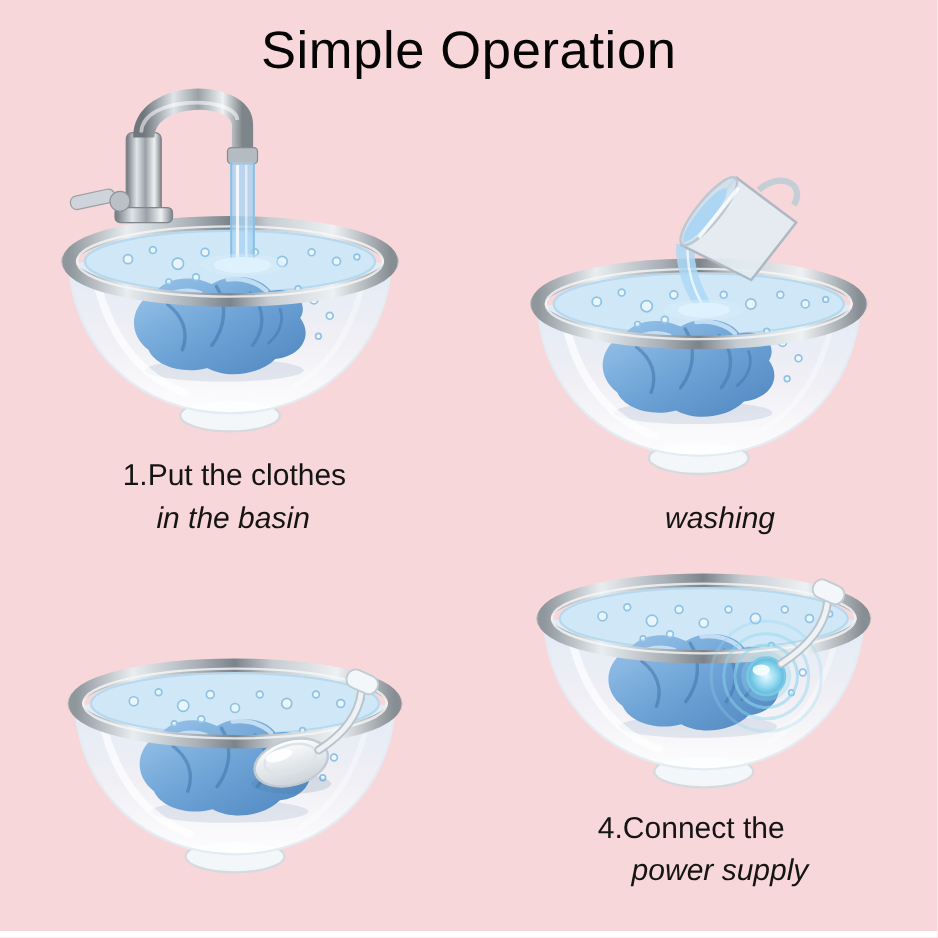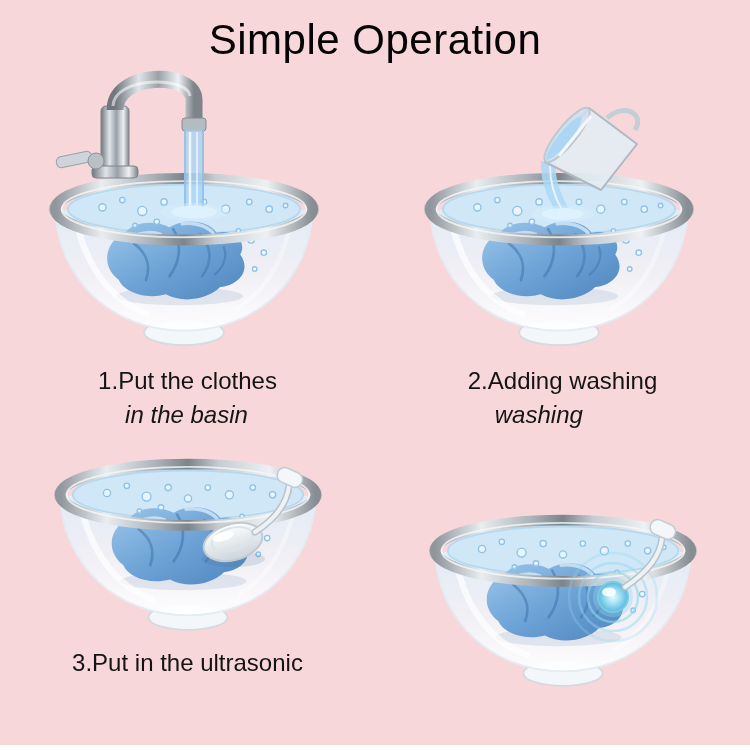--- a/index.html
+++ b/index.html
@@ -177,56 +177,58 @@
         </g>
         <g>
           <path d="M152,96 L196,42 L244,78 L208,124 Z" fill="rgba(226,237,244,0.88)" stroke="#aeb9c2" stroke-width="2" stroke-linejoin="round"></path>
           <path d="M214,52 C232,36 252,48 242,64" fill="none" stroke="#c3ced6" stroke-width="5"></path>
           <ellipse cx="174" cy="69" rx="34" ry="9.5" fill="rgba(206,225,239,0.85)" stroke="#bcc9d2" stroke-width="2" transform="rotate(-51 174 69)"></ellipse>
           <ellipse cx="171" cy="72" rx="27" ry="6" fill="rgba(168,213,244,0.9)" transform="rotate(-51 171 72)"></ellipse>
           <line x1="166" y1="90" x2="198" y2="50" stroke="rgba(255,255,255,0.8)" stroke-width="3"></line>
         </g>
       </svg>
       <figcaption class="caption">
-        <div class="cap-line1">2.Adding washing</div>
         <div class="cap-line2">washing</div>
       </figcaption>
     </figure>
 
     <figure class="cell">
       <svg viewBox="0 0 310 192" width="310" height="192" role="img">
         <use href="#bowl" x="20" y="2" width="270" height="189"></use>
         <g>
           <ellipse cx="200" cy="113" rx="32" ry="8" fill="rgba(70,110,150,0.16)"></ellipse>
           <g transform="rotate(-16 200 96)">
             <ellipse cx="200" cy="96" rx="30" ry="18" fill="url(#discGrad)" stroke="#c2cbd2" stroke-width="2"></ellipse>
             <ellipse cx="200" cy="93" rx="21" ry="11" fill="none" stroke="#dde3e8" stroke-width="2"></ellipse>
             <ellipse cx="192" cy="88" rx="11" ry="4.5" fill="rgba(255,255,255,0.9)"></ellipse>
           </g>
           <path d="M222,86 C244,72 254,56 256,40" fill="none" stroke="#b9c3cb" stroke-width="7" stroke-linecap="round"></path>
           <path d="M222,86 C244,72 254,56 256,40" fill="none" stroke="#eef2f5" stroke-width="4" stroke-linecap="round"></path>
           <rect x="244" y="24" width="26" height="15" rx="7" fill="#f4f7f9" stroke="#c2ccd3" stroke-width="1.5" transform="rotate(24 257 31)"></rect>
         </g>
       </svg>
       <figcaption class="caption">
-        <div class="cap-line1">3.Put in the ultrasonic</div>
       </figcaption>
     </figure>
 
     <figure class="cell">
       <svg viewBox="0 0 310 192" width="310" height="192" role="img">
         <use href="#bowl" x="20" y="2" width="270" height="189"></use>
         <g>
           <circle cx="205" cy="95" r="44" fill="none" stroke="#8ed7ef" stroke-width="2.5" opacity="0.28"></circle>
           <circle cx="205" cy="95" r="34" fill="none" stroke="#8ed7ef" stroke-width="2.5" opacity="0.45"></circle>
           <circle cx="205" cy="95" r="25" fill="none" stroke="#8ed7ef" stroke-width="2.5" opacity="0.6"></circle>
           <circle cx="205" cy="95" r="20" fill="rgba(140,215,240,0.35)"></circle>
           <circle cx="205" cy="95" r="15" fill="url(#glowGrad)" stroke="#7cc7e2" stroke-width="2"></circle>
           <ellipse cx="201" cy="90" rx="7" ry="4.5" fill="rgba(255,255,255,0.85)"></ellipse>
           <path d="M217,85 C240,70 252,54 254,36" fill="none" stroke="#b9c3cb" stroke-width="7" stroke-linecap="round"></path>
           <path d="M217,85 C240,70 252,54 254,36" fill="none" stroke="#eef2f5" stroke-width="4" stroke-linecap="round"></path>
           <rect x="242" y="20" width="26" height="15" rx="7" fill="#f4f7f9" stroke="#c2ccd3" stroke-width="1.5" transform="rotate(24 255 27)"></rect>
         </g>
       </svg>
+      <figcaption class="caption">
+        <div class="cap-line1">4.Connect the</div>
+        <div class="cap-line2">power supply</div>
+      </figcaption>
     </figure>
 
   </div>
 </div>
 
 </body></html>

